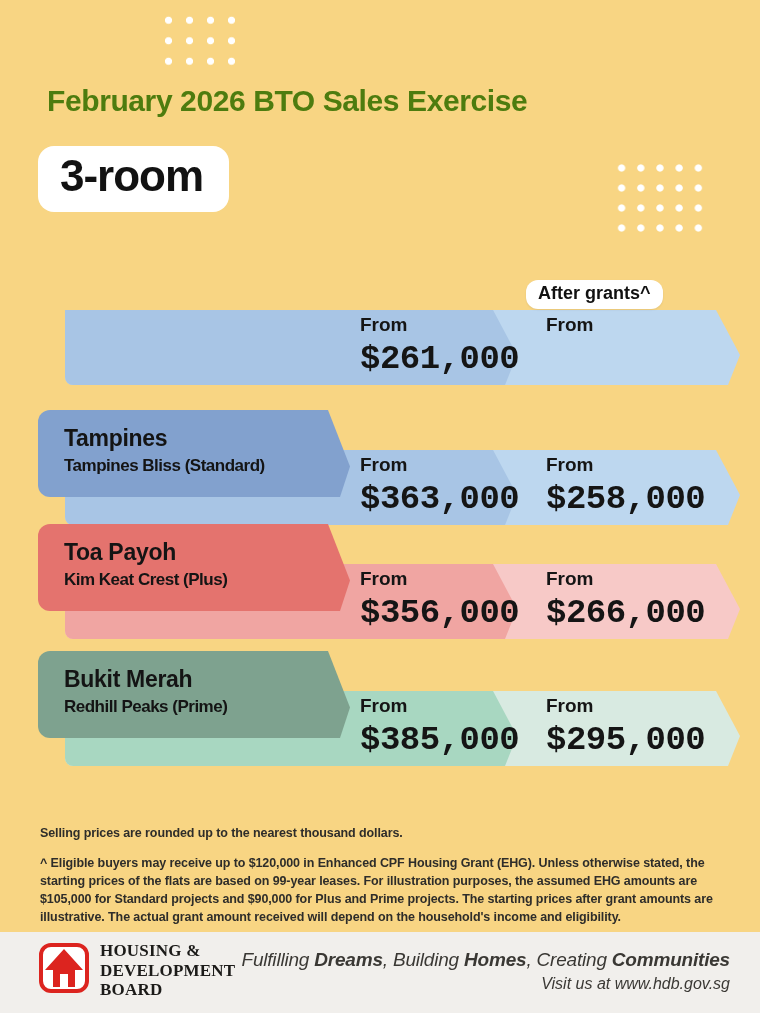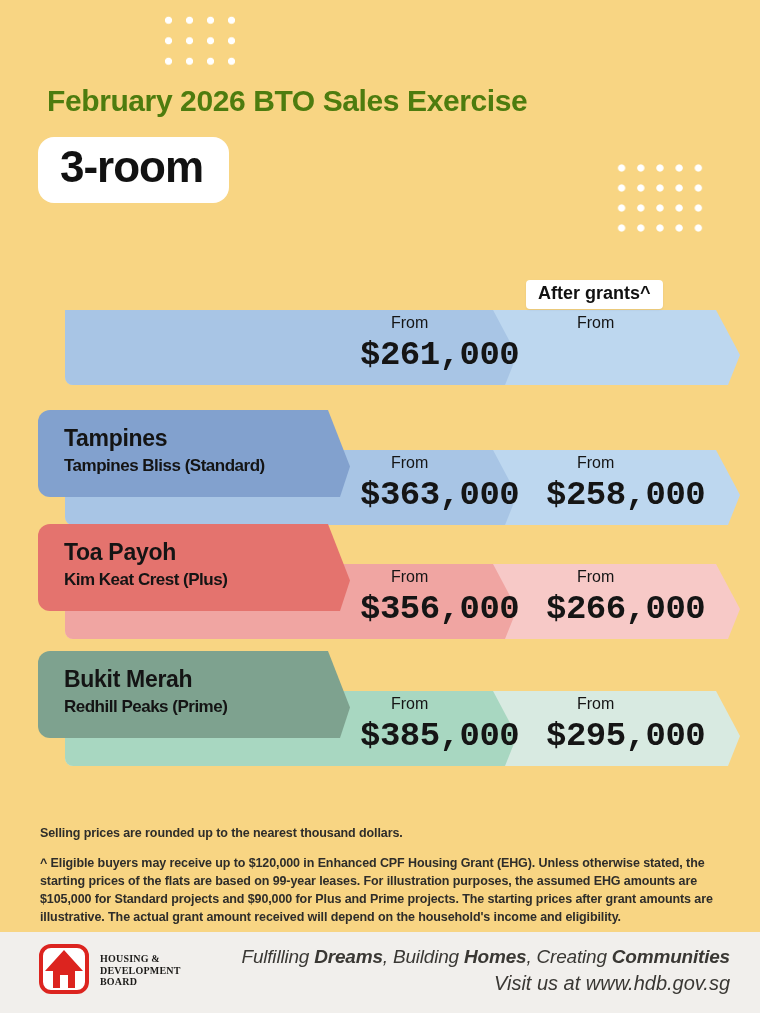--- a/index.html
+++ b/index.html
@@ -5,63 +5,63 @@
   html,body{margin:0;padding:0;}
   body{font-family:"Liberation Sans",sans-serif;background:#9a9a9a;}
   .canvas{position:relative;width:760px;height:1013px;overflow:hidden;background:#F8D583;margin:0 auto;}
 
   
   .dots{position:absolute;background-image:radial-gradient(circle,#ffffff 3.2px,rgba(255,255,255,0) 4px);}
   .dots-top{left:158px;top:10px;width:86px;height:62px;background-size:21px 20.5px;}
   .dots-right{left:612px;top:158px;width:96px;height:81px;background-size:19.2px 20px;}
 
   .page-title{position:absolute;left:47px;top:84px;font-size:30px;font-weight:700;color:#4d7c0f;letter-spacing:-0.4px;}
-  .room-badge{position:absolute;left:38px;top:137px;background:#ffffff;border-radius:16px;padding:5px 26px 11px 22px;font-size:44px;font-weight:700;color:#121212;letter-spacing:-1px;}
+  .room-badge{position:absolute;left:38px;top:146px;background:#ffffff;border-radius:16px;padding:5px 26px 11px 22px;font-size:44px;font-weight:700;color:#121212;letter-spacing:-1px;}
 
   
   .row{position:absolute;left:0;width:760px;height:130px;}
   .banner{position:absolute;}
   .banner.light{left:65px;top:40px;width:675px;height:75px;background:var(--c-light);
     clip-path:polygon(0 0,calc(100% - 24px) 0,100% 60%,calc(100% - 12px) 100%,0 100%);
     border-radius:0 0 0 8px;z-index:1;}
   .banner.mid{left:65px;top:40px;width:452px;height:75px;background:var(--c-mid);
     clip-path:polygon(0 0,calc(100% - 24px) 0,100% 60%,calc(100% - 12px) 100%,0 100%);
     border-radius:0 0 0 8px;z-index:2;}
   .banner.dark{left:38px;top:0;width:312px;height:87px;background:var(--c-dark);
     border-radius:12px 0 0 12px;
     clip-path:polygon(0 0,calc(100% - 22px) 0,100% 65%,calc(100% - 10px) 100%,0 100%);
     z-index:3;box-sizing:border-box;padding:15px 0 0 26px;color:#141414;}
   .town{font-size:23px;font-weight:700;letter-spacing:-0.3px;}
   .project{font-size:17px;font-weight:700;margin-top:4px;letter-spacing:-0.5px;}
 
   .price{position:absolute;top:44px;z-index:4;display:flex;flex-direction:column;color:#151515;}
   .price.p1{left:360px;}
   .price.p2{left:546px;}
-  .from{font-size:16px;font-weight:400;margin-left:31px;}
+  .from{font-size:19px;font-weight:700;}
   .amount{font-size:34px;font-weight:700;margin-top:4px;letter-spacing:-0.5px;font-family:Liberation Mono, monospace;}
 
-  .pill{position:absolute;left:526px;top:10px;z-index:5;background:#ffffff;border-radius:4px;
+  .pill{position:absolute;left:526px;top:10px;z-index:5;background:#ffffff;border-radius:12px;
     padding:3px 12px 5px;font-size:18px;font-weight:700;color:#111;box-shadow:0 1px 2px rgba(0,0,0,0.08);}
 
   
   .note{position:absolute;left:40px;width:706px;color:#2e2d2a;letter-spacing:-0.1px;margin-top:14px;}
   .note-1{top:812px;font-size:12.5px;font-weight:700;}
   .note-2{top:840px;font-size:12.5px;font-weight:600;line-height:1.44;}
 
   
   .footer{position:absolute;left:0;top:932px;width:760px;height:81px;background:#F1EFEC;
     display:flex;align-items:center;justify-content:space-between;box-sizing:border-box;
     padding:0 30px 4px 38px;}
   .logo{display:flex;align-items:center;gap:10px;}
-  .logo-text{font-family:"Liberation Serif",serif;font-weight:700;font-size:10px;line-height:1.15;
+  .logo-text{font-family:"Liberation Serif",serif;font-weight:700;font-size:17px;line-height:1.15;
     letter-spacing:0.2px;color:#1c1b19;}
   .tagline{text-align:right;font-style:italic;color:#3a3834;}
   .tagline-l1{font-size:19px;letter-spacing:-0.2px;}
   .tagline-l1 b{font-weight:700;}
-  .tagline-l2{font-size:20px;margin-top:4px;}
+  .tagline-l2{font-size:16px;margin-top:4px;}
 </style>
 </head>
 <body>
 
 <div class="canvas">
 
   <div class="dots dots-top"></div>
   <div class="dots dots-right"></div>
 
   <div class="page-title">February 2026 BTO Sales Exercise</div>

